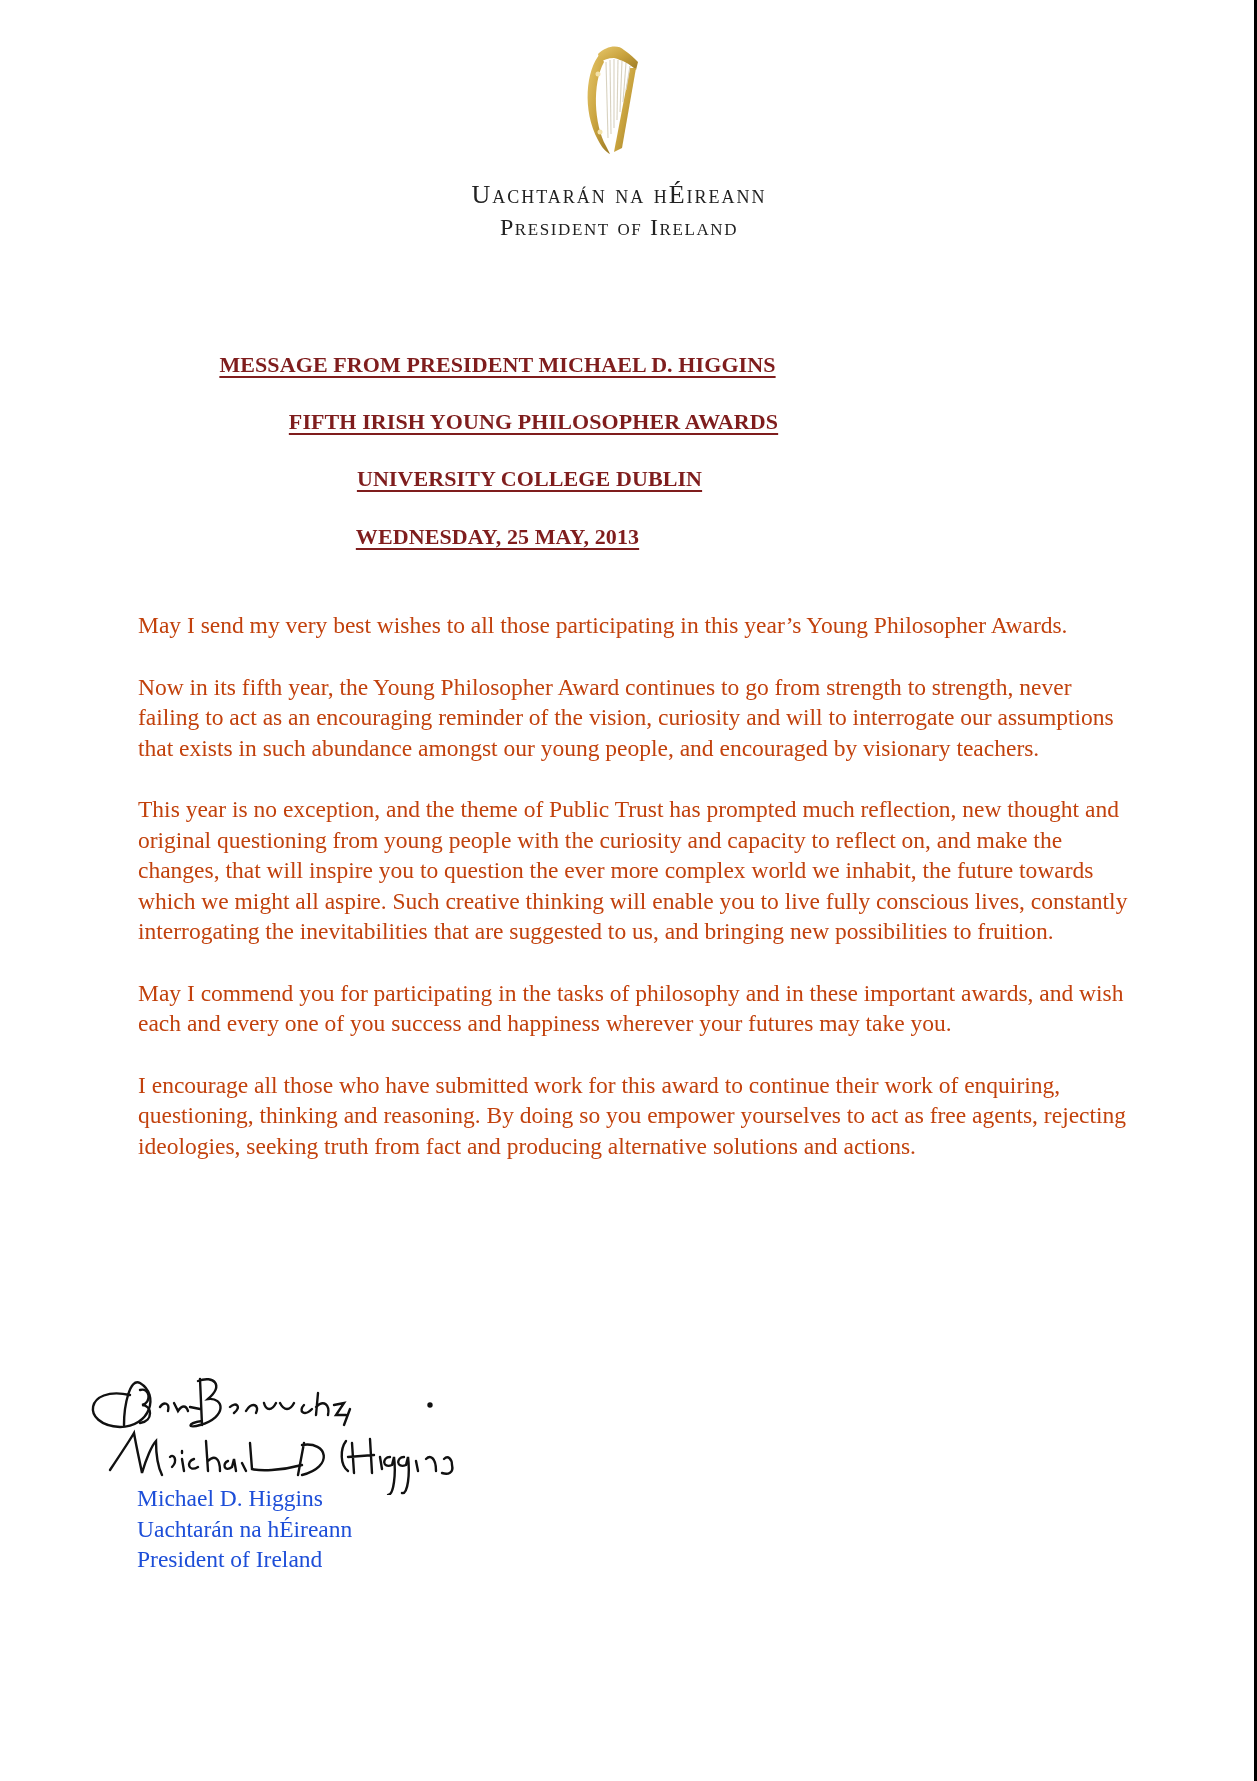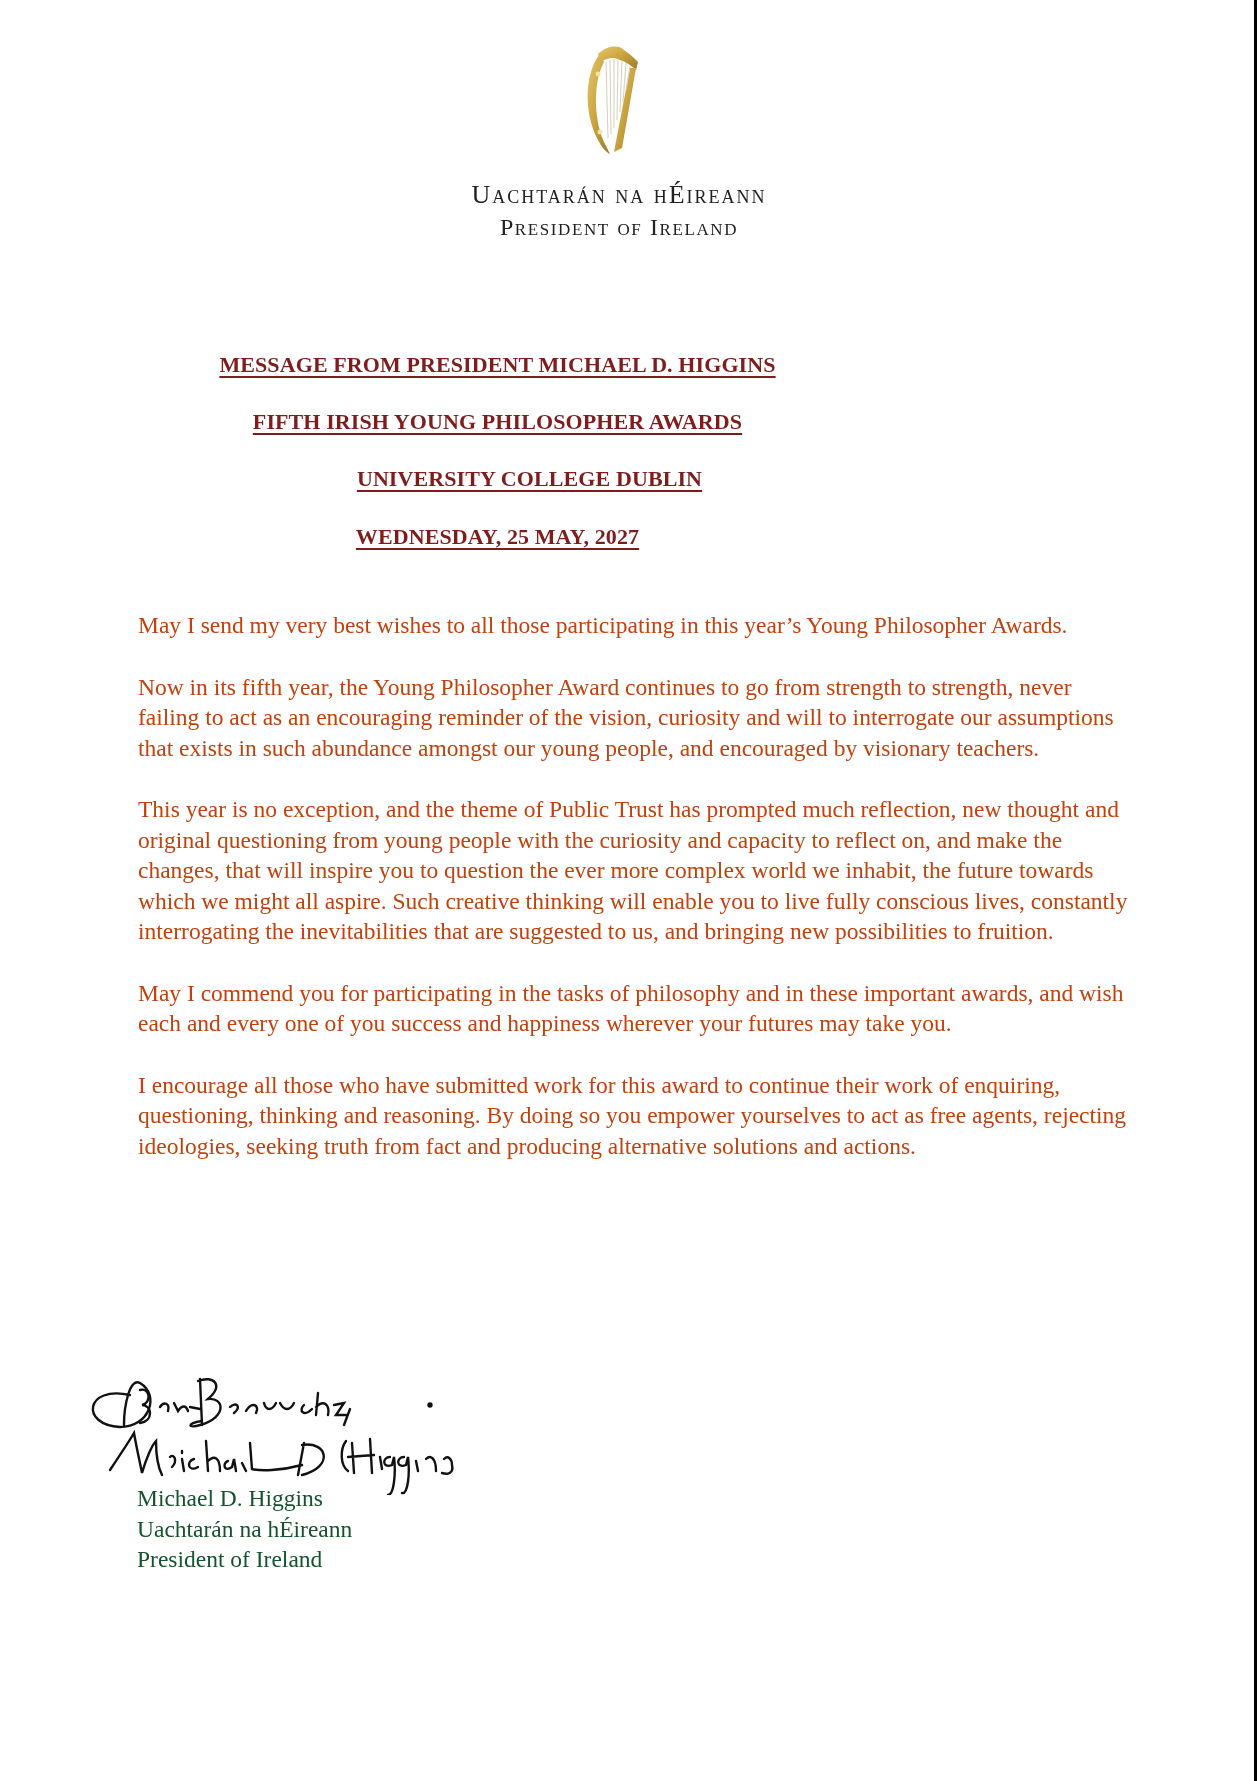--- a/index.html
+++ b/index.html
@@ -15,30 +15,30 @@
     }
     .office-english {
       position: absolute; top: 214px; left: 0; width: 1238px; text-align: center;
       font-size: 24px; letter-spacing: 1.6px; font-variant: small-caps; color: #222;
     }
     .heading {
       position: absolute; left: 0; width: 995px; text-align: center;
       font-size: 22px; font-weight: bold; text-decoration: underline; text-underline-offset: 4px;
       color: #7f1d1d; letter-spacing: 0.1px;
     }
-    .h1 { top: 352px; } .h2 { top: 409px; } .h3 { top: 466px; margin-left: 32px; } .h4 { top: 524px; }
+    .h1 { top: 352px; } .h2 { top: 409px; margin-left: 36px; } .h3 { top: 466px; margin-left: 32px; } .h4 { top: 524px; }
     .body-text {
       position: absolute; left: 138px; width: 1000px;
       font-size: 23.5px; line-height: 30.5px; color: #c2410c;
     }
     .body-text p { margin: 0 0 31px 0; }
     .p-block { top: 610px; }
     .signature { position: absolute; left: 90px; top: 1345px; width: 560px; height: 150px; }
     .sign-block {
-      position: absolute; left: 137px; top: 1483px; font-size: 23.5px; line-height: 30.5px; color: #14532d;
+      position: absolute; left: 137px; top: 1483px; font-size: 23.5px; line-height: 30.5px; color: #1d4ed8;
     }
   </style>
 </head>
 <body>
 
 <div class="right-edge"></div>
 
 <div class="crest">
   <svg width="64" height="118" viewBox="0 0 64 118">
     <defs>
@@ -64,21 +64,21 @@
     <circle cx="22" cy="92" r="2.5" fill="#f3e2a9"></circle>
   </svg>
 </div>
 
 <div class="office-irish">Uachtarán na hÉireann</div>
 <div class="office-english">President of Ireland</div>
 
 <div class="heading h1">MESSAGE FROM PRESIDENT MICHAEL D. HIGGINS</div>
 <div class="heading h2">FIFTH IRISH YOUNG PHILOSOPHER AWARDS</div>
 <div class="heading h3">UNIVERSITY COLLEGE DUBLIN</div>
-<div class="heading h4">WEDNESDAY, 25 MAY, 2027</div>
+<div class="heading h4">WEDNESDAY, 25 MAY, 2013</div>
 
 <div class="body-text p-block">
   <p>May I send my very best wishes to all those participating in this year’s Young Philosopher Awards.</p>
   <p>Now in its fifth year, the Young Philosopher Award continues to go from strength to strength, never failing to act as an encouraging reminder of the vision, curiosity and will to interrogate our assumptions that exists in such abundance amongst our young people, and encouraged by visionary teachers.</p>
   <p>This year is no exception, and the theme of Public Trust has prompted much reflection, new thought and original questioning from young people with the curiosity and capacity to reflect on, and make the changes, that will inspire you to question the ever more complex world we inhabit, the future towards which we might all aspire. Such creative thinking will enable you to live fully conscious lives, constantly interrogating the inevitabilities that are suggested to us, and bringing new possibilities to fruition.</p>
   <p>May I commend you for participating in the tasks of philosophy and in these important awards, and wish each and every one of you success and happiness wherever your futures may take you.</p>
   <p>I encourage all those who have submitted work for this award to continue their work of enquiring, questioning, thinking and reasoning. By doing so you empower yourselves to act as free agents, rejecting ideologies, seeking truth from fact and producing alternative solutions and actions.</p>
 </div>
 
 <div class="signature">

